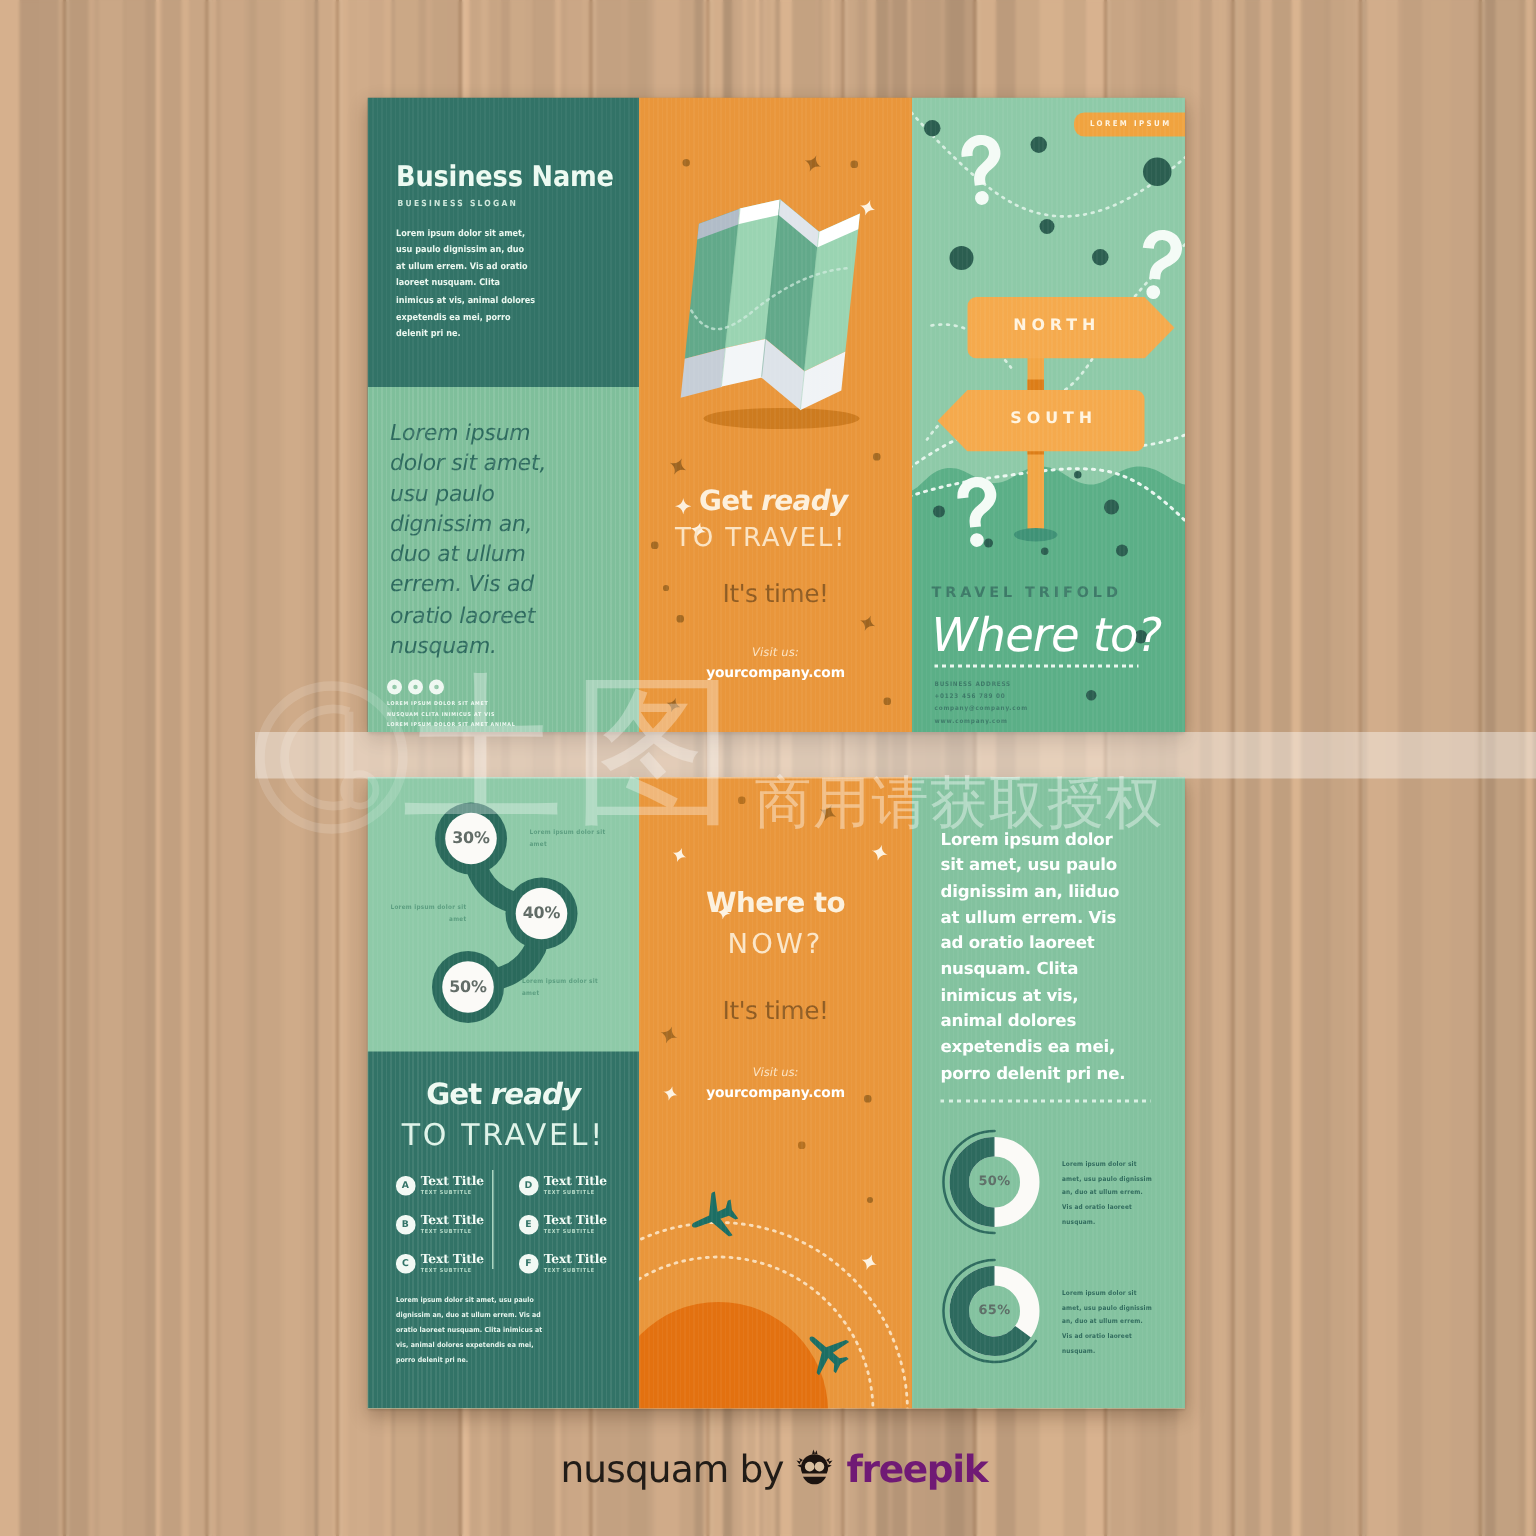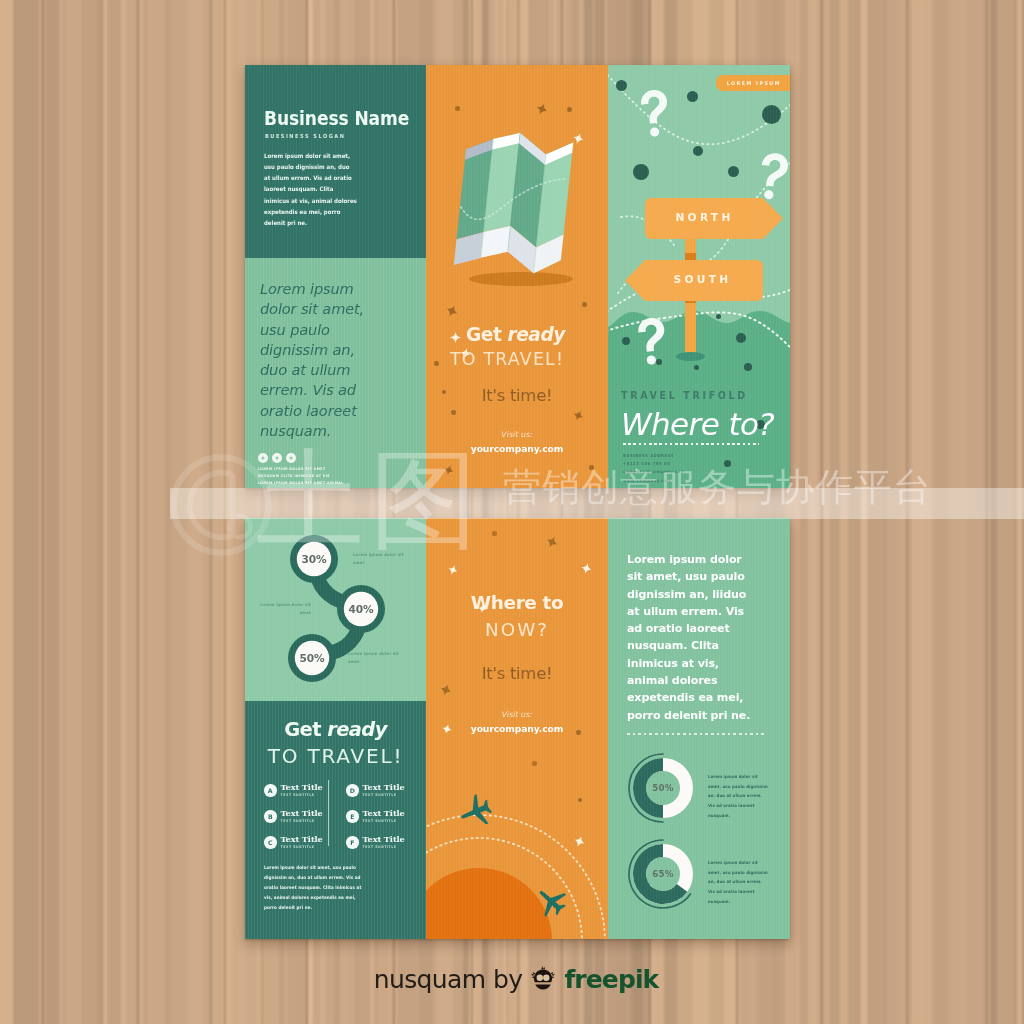--- a/index.html
+++ b/index.html
@@ -98,21 +98,21 @@
      font-weight:bold;font-size:11.1px;line-height:1.56;color:#fdfffe;letter-spacing:-0.15px;}
   .dot-divider{position:absolute;left:19px;top:215px;width:140px;height:2px;
      background:repeating-linear-gradient(90deg,#d8f0e3 0 2.6px,transparent 2.6px 5.6px);}
   .donut-cap{position:absolute;font-family:"DejaVu Sans Condensed","DejaVu Sans",sans-serif;font-weight:bold;
      font-size:4.3px;line-height:2.25;color:#2f6a5c;letter-spacing:0.1px;}
   .donut-val{position:absolute;text-align:center;font-family:"DejaVu Sans",sans-serif;font-weight:bold;
      font-size:8.6px;color:#5c6d66;letter-spacing:0.3px;}
   
   #footer{position:absolute;left:8px;right:0;top:965px;display:flex;align-items:center;justify-content:center;gap:7px;}
   .fp-txt{font-family:"DejaVu Sans",sans-serif;font-size:25px;color:#211c17;letter-spacing:-0.6px;}
-  .fp-brand{font-family:"DejaVu Sans",sans-serif;font-weight:bold;font-size:25px;color:#14532d;letter-spacing:-0.9px;}
+  .fp-brand{font-family:"DejaVu Sans",sans-serif;font-weight:bold;font-size:25px;color:#701a75;letter-spacing:-0.9px;}
   
   #wm{position:absolute;inset:0;pointer-events:none;z-index:50;}
   .wm-cjk{position:absolute;font-family:sans-serif;font-weight:normal;color:rgba(255,255,255,0.40);
      letter-spacing:1px;white-space:nowrap;}
   .wm-logo{position:absolute;opacity:0.14;}
   .wm-band{position:absolute;background:rgba(255,255,255,0.40);}
   .spark{position:absolute;}
   .spark svg{display:block;}
 
 
@@ -320,23 +320,23 @@
   <div id="wm">
     <div class="wm-band" style="left:170px;right:0;top:488px;height:31px;"></div>
 
     <svg class="wm-logo" style="left:168px;top:452px;" width="106" height="106" viewBox="0 0 118 118">
       <circle cx="59" cy="59" r="53" fill="none" stroke="#ffffff" stroke-width="7"></circle>
       <path d="M72,25 A36,36 0 1 0 72,93" fill="none" stroke="#ffffff" stroke-width="6.5"></path>
       <path d="M72,25 L72,93" fill="none" stroke="#ffffff" stroke-width="6.5"></path>
       <circle cx="80" cy="83" r="12" fill="none" stroke="#ffffff" stroke-width="5"></circle>
     </svg>
 
-    <div class="wm-cjk" style="left:256px;top:428px;font-size:108px;color:rgba(255,255,255,0.32);letter-spacing:6px;">土图</div>
-
-    <div class="wm-cjk" style="left:503px;top:462px;font-size:38px;">营销创意服务与协作平台</div>
+    <div class="wm-cjk" style="left:268px;top:428px;font-size:108px;color:rgba(255,255,255,0.32);letter-spacing:6px;">土图</div>
+
+    <div class="wm-cjk" style="left:503px;top:510px;font-size:38px;">商用请获取授权</div>
   </div>
 
   <div class="brochure" id="broch-top">
     <div class="panel p1 tex green-dark">
       <div class="abs biz-title">Business Name</div>
       <div class="abs biz-slogan">BUESINESS SLOGAN</div>
       <div class="abs biz-body">Lorem ipsum dolor sit amet, usu paulo dignissim an, duo at ullum errem. Vis ad oratio laoreet nusquam. Clita inimicus at vis, animal dolores expetendis ea mei, porro delenit pri ne.</div>
       <div class="split-lt">
         <div class="lorem-ital">Lorem ipsum dolor sit amet, usu paulo dignissim an, duo at ullum errem. Vis ad oratio laoreet nusquam.</div>
         <div class="social-row">

